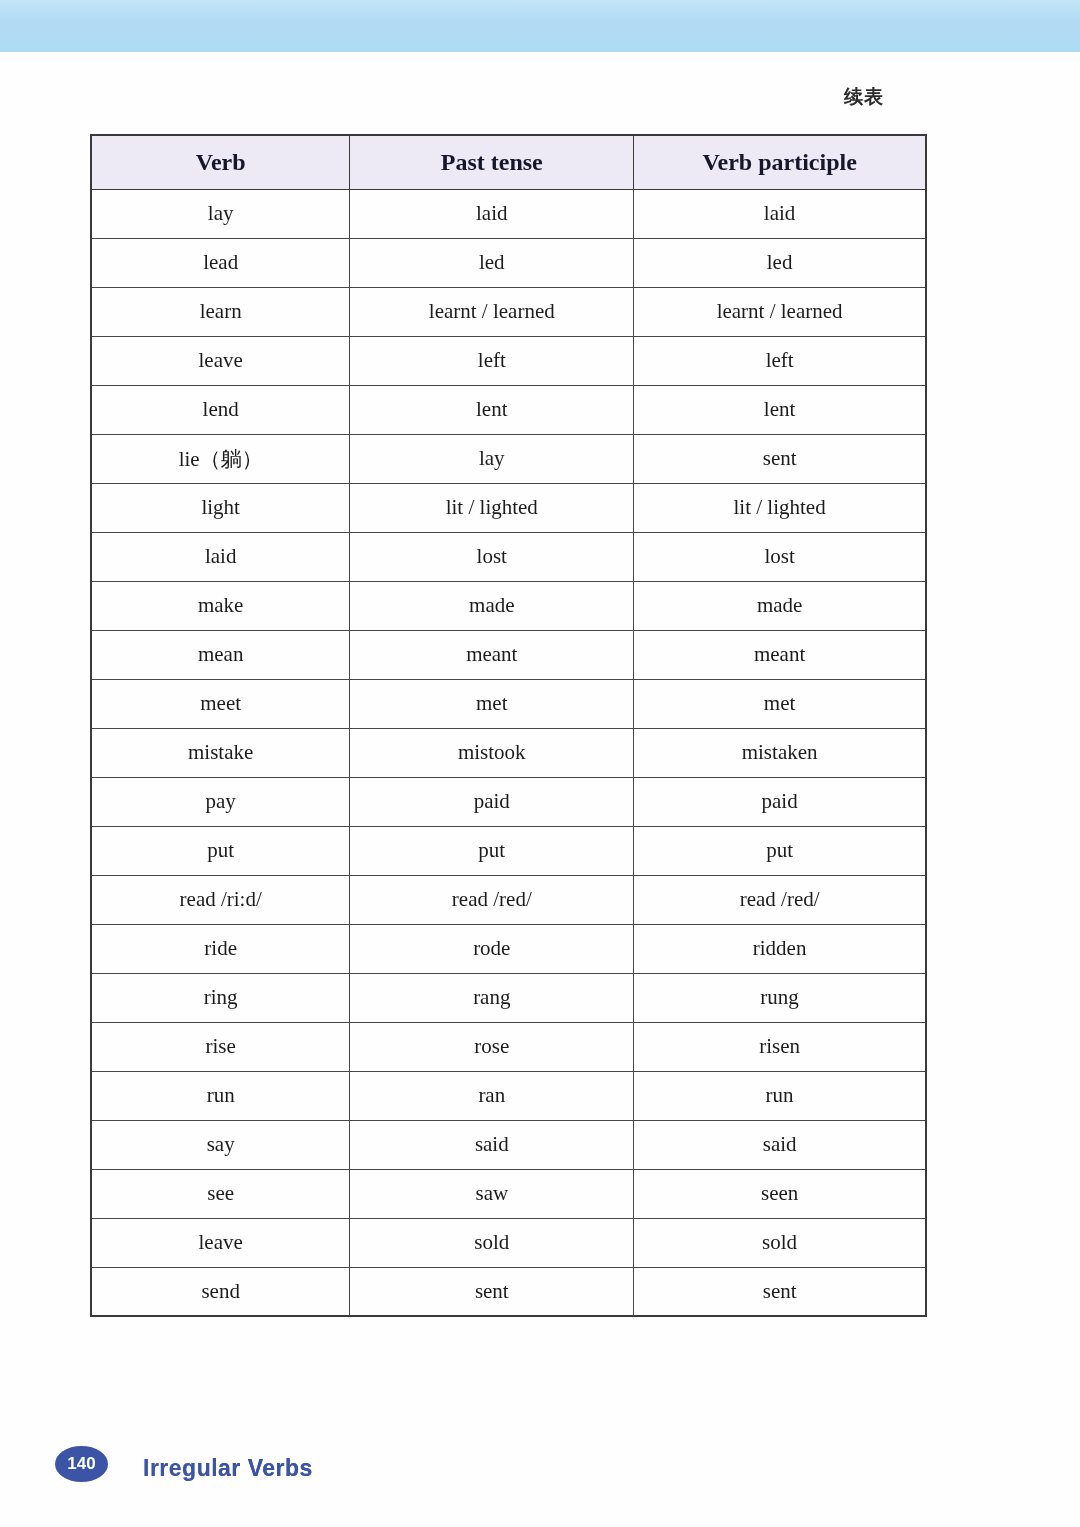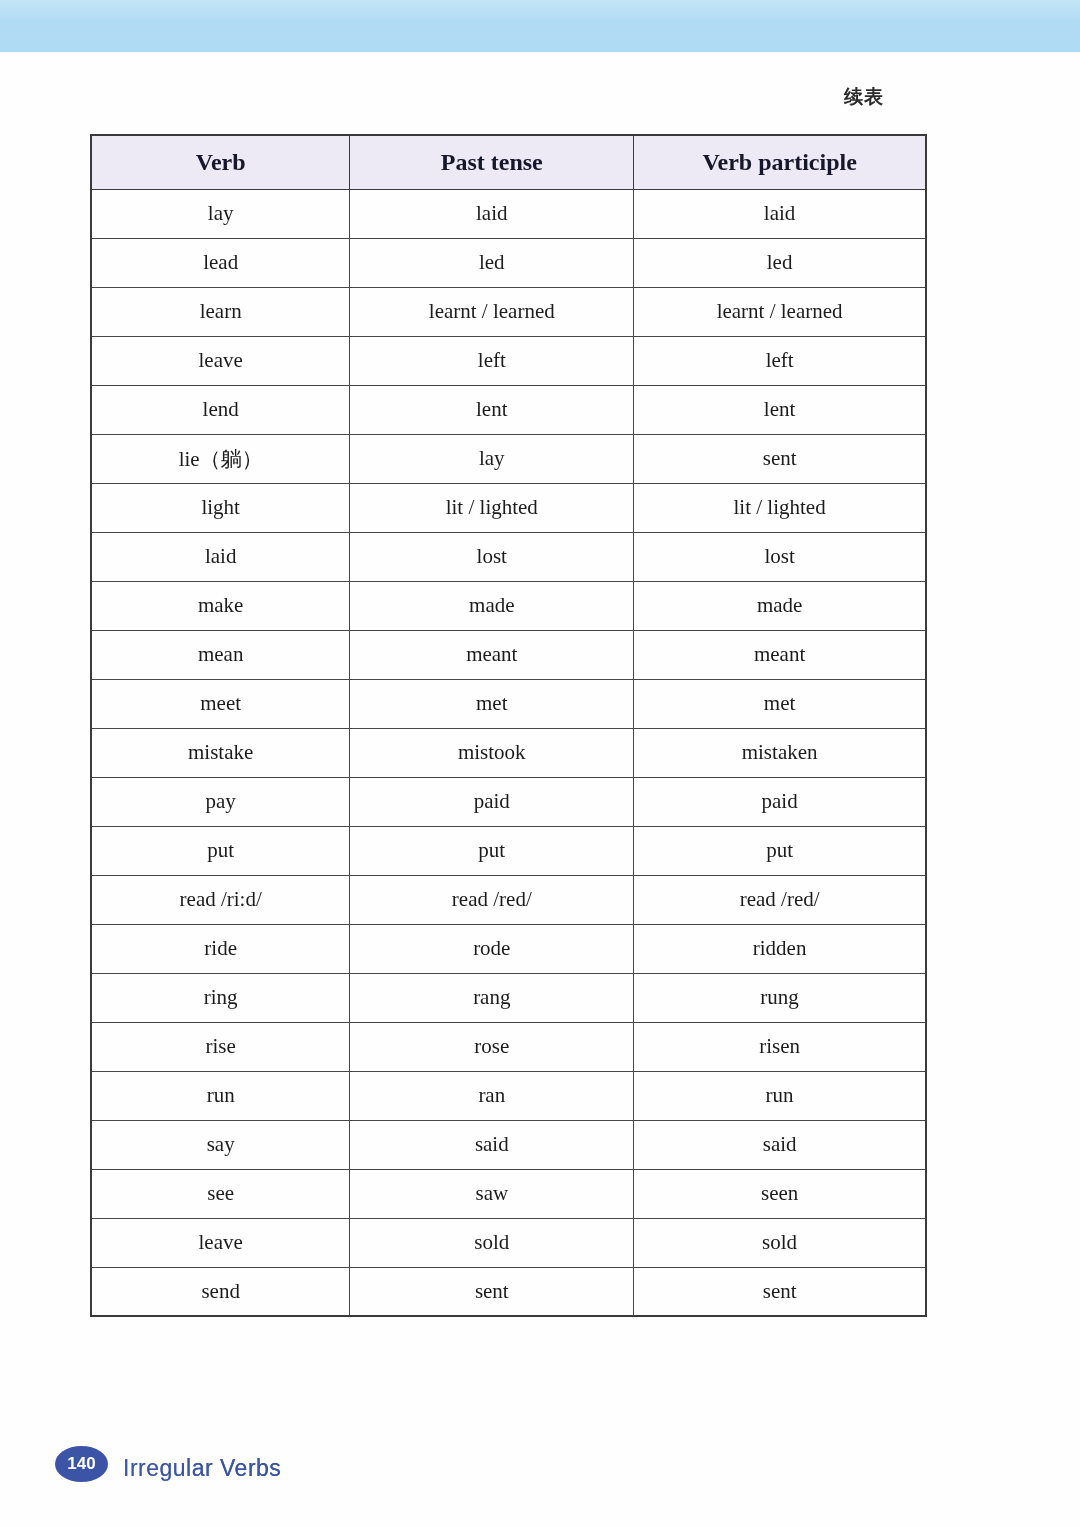--- a/index.html
+++ b/index.html
@@ -72,26 +72,27 @@
     border-radius: 50%;
     display: flex;
     align-items: center;
     justify-content: center;
     color: #ffffff;
     font-size: 17px;
     font-weight: bold;
   }
   .section-title {
     font-size: 23px;
-    font-weight: normal;
+    font-weight: bold;
     color: #3b54a6;
     letter-spacing: 0.5px;
     background: linear-gradient(90deg, rgba(59,84,166,0.45) 0%, rgba(59,84,166,0.75) 35%, rgba(59,84,166,1) 55%);
     -webkit-background-clip: text;
     background-clip: text;
+    margin-left: 20px;
   }
 </style>
 </head>
 <body>
 
 <div class="top-banner"></div>
 
 <div class="continued-label">续表</div>
 
 <table class="verb-table">

